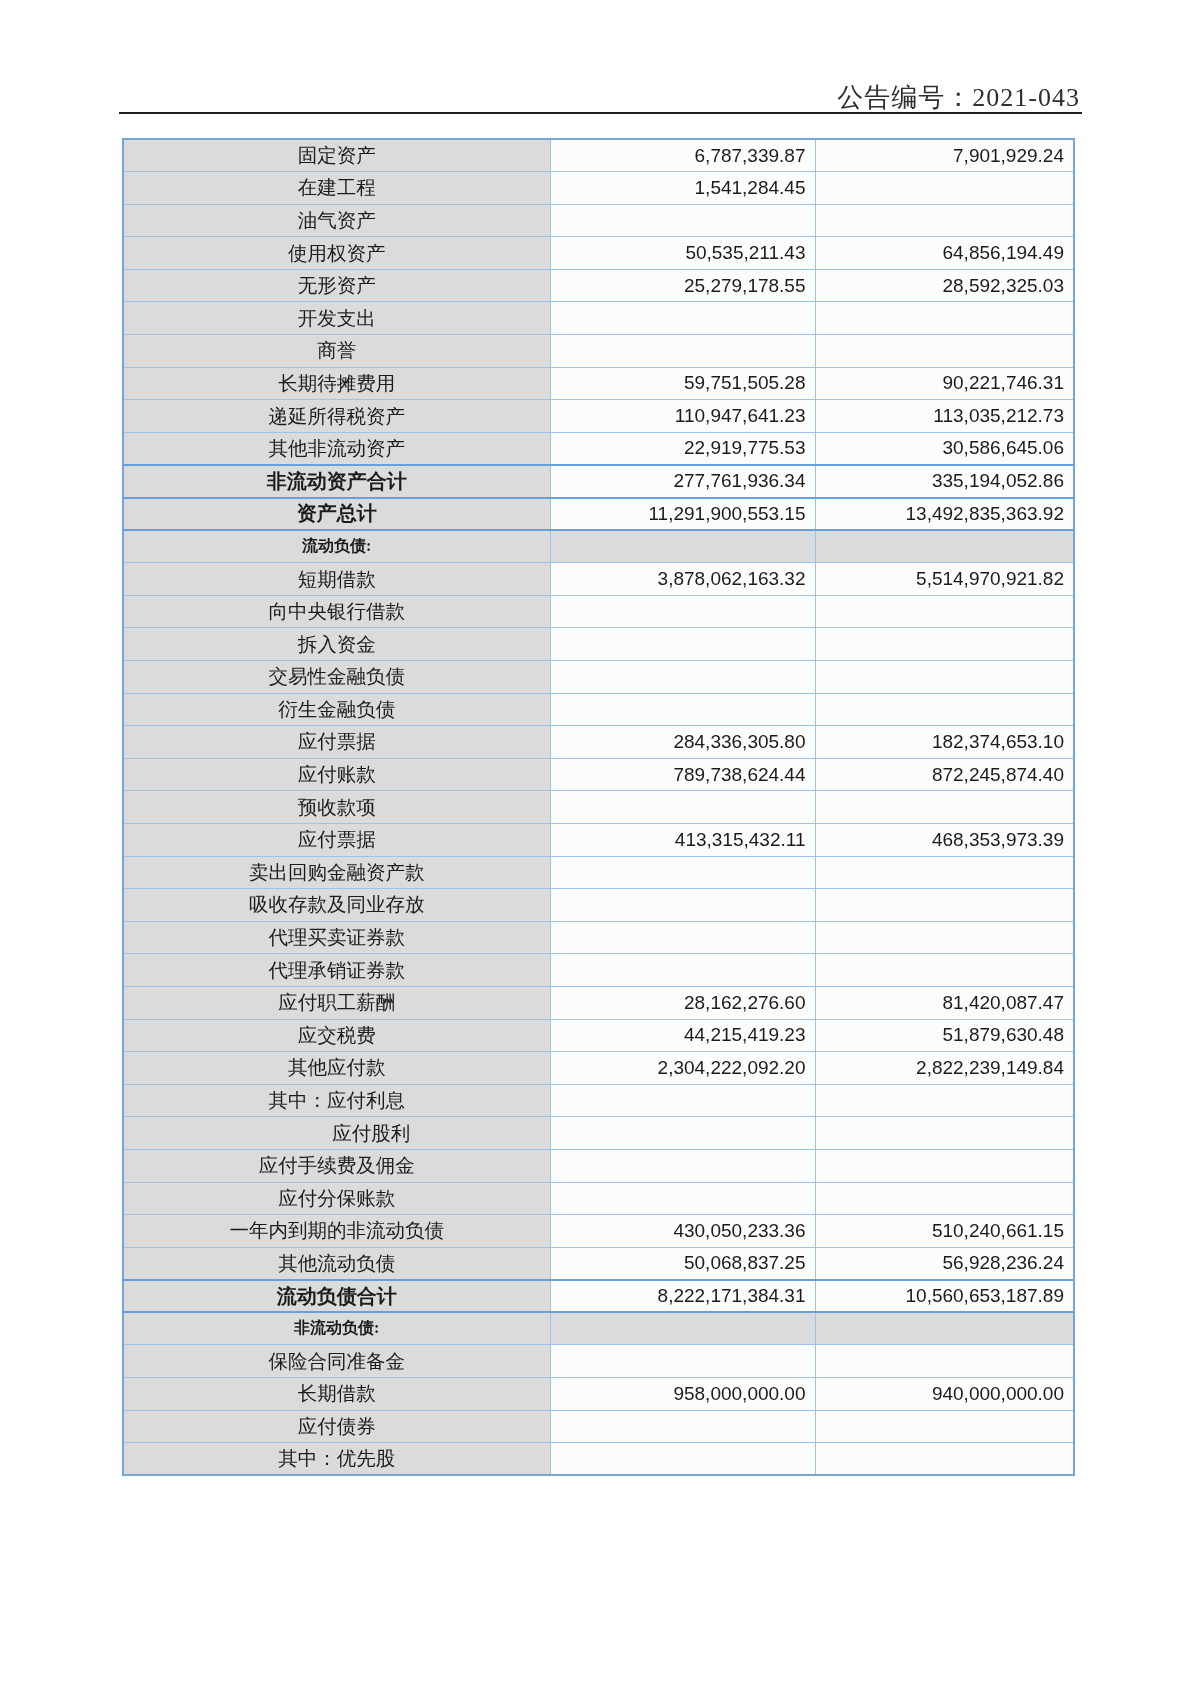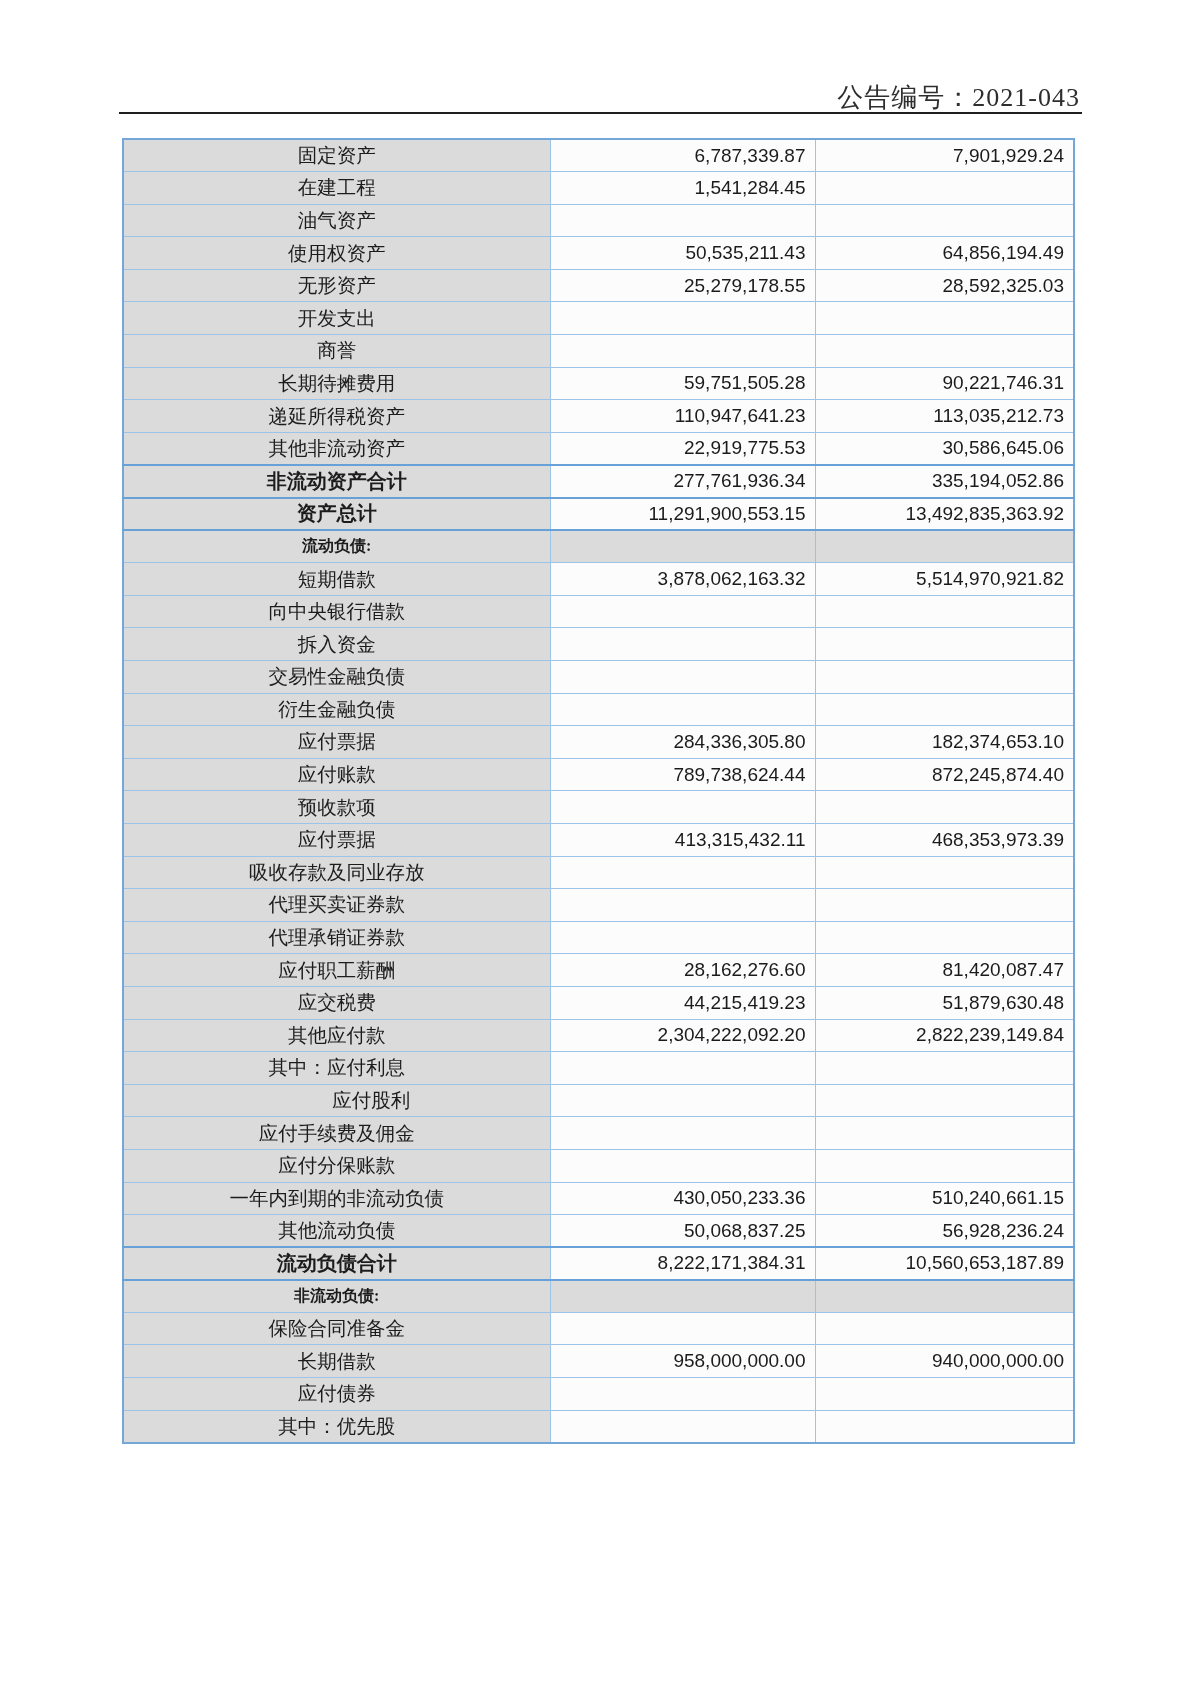--- a/index.html
+++ b/index.html
@@ -187,20 +187,25 @@
           <td class="lbl">预收款项</td>
           <td class="num"></td>
           <td class="num"></td>
         </tr>
         <tr class="item">
           <td class="lbl">应付票据</td>
           <td class="num">413,315,432.11</td>
           <td class="num">468,353,973.39</td>
         </tr>
         <tr class="item">
+          <td class="lbl">卖出回购金融资产款</td>
+          <td class="num"></td>
+          <td class="num"></td>
+        </tr>
+        <tr class="item">
           <td class="lbl">吸收存款及同业存放</td>
           <td class="num"></td>
           <td class="num"></td>
         </tr>
         <tr class="item">
           <td class="lbl">代理买卖证券款</td>
           <td class="num"></td>
           <td class="num"></td>
         </tr>
         <tr class="item">

